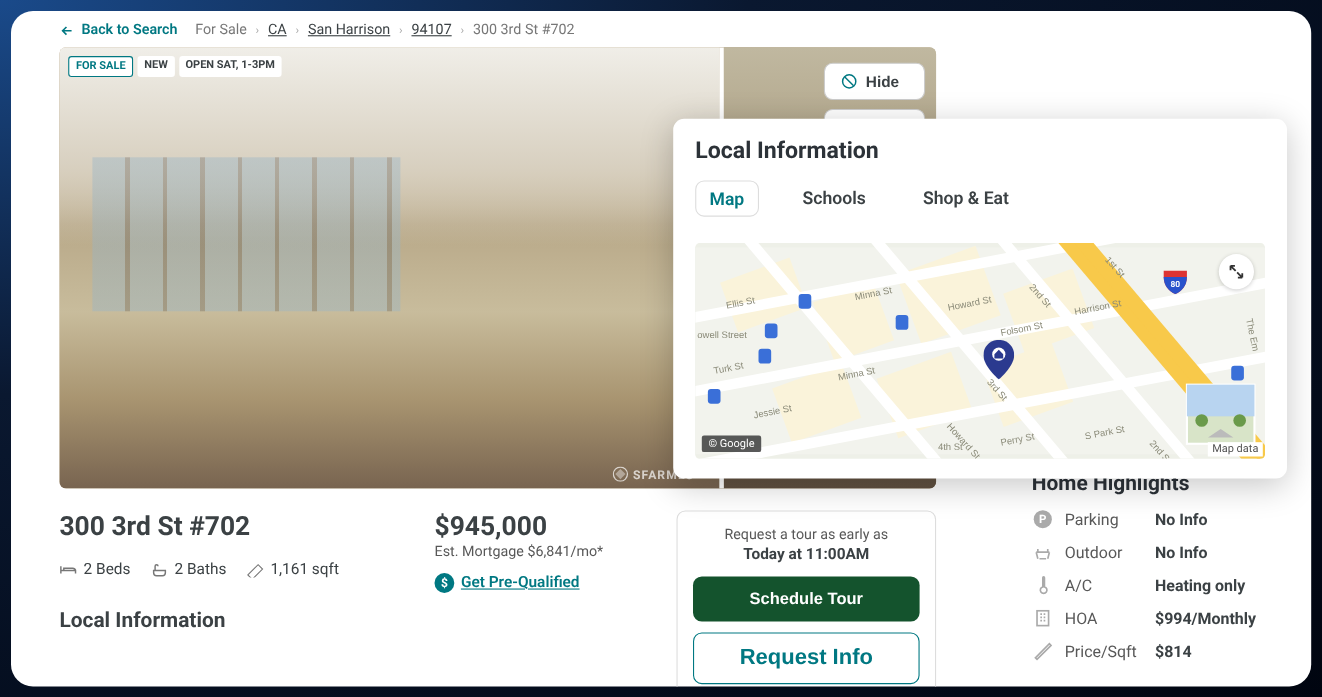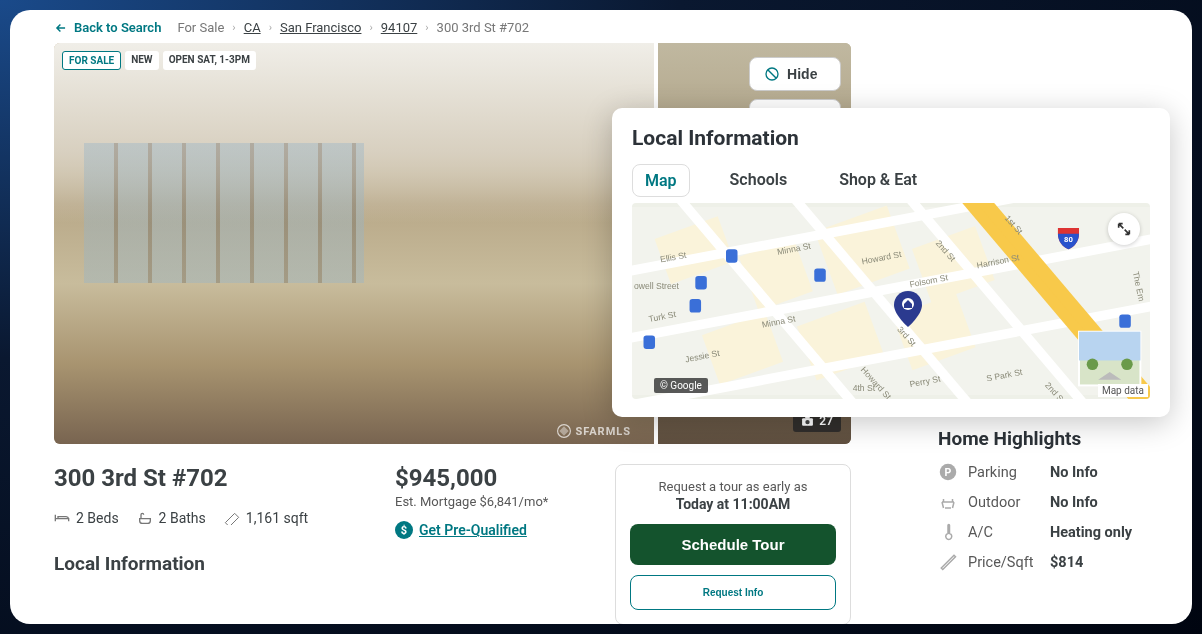--- a/index.html
+++ b/index.html
@@ -235,21 +235,21 @@
   border: none;
   border-radius: 8px;
   padding: 12px;
   cursor: pointer;
   margin-bottom: 10px;
 }
 .btn-outline {
   width: 100%;
   background: #fff;
   color: #007882;
-  font-size: 10px;
+  font-size: 20px;
   font-weight: 700;
   border: 1.5px solid #007882;
   border-radius: 8px;
   padding: 11px;
   cursor: pointer;
 }
 .section-title {
   font-size: 19px;
   font-weight: 700;
   color: #3b4144;
@@ -272,21 +272,21 @@
   font-weight: 700;
   color: #2c3238;
   margin-bottom: 14px;
 }
 .tabs {
   display: flex;
   gap: 28px;
   font-size: 16px;
   font-weight: 600;
   color: #3b4144;
-  margin-bottom: 6px;
+  margin-bottom: 24px;
 }
 .tab { cursor: pointer; padding: 6px 12px; }
 .tab.active {
   color: #007882;
   border: 1px solid #ddd;
   border-radius: 8px;
 }
 .map-box {
   position: relative;
   width: 100%;
@@ -308,21 +308,21 @@
   justify-content: center;
   cursor: pointer;
 }
 .map-pin {
   position: absolute;
   left: 262px; top: 88px;
   width: 28px; height: 36px;
 }
 .google-badge {
   position: absolute;
-  bottom: 6px; left: 22px;
+  bottom: 6px; left: 6px;
   background: rgba(60,60,60,0.85);
   color: #fff;
   font-size: 10px;
   padding: 2px 6px;
   border-radius: 2px;
 }
 .mapdata-badge {
   position: absolute;
   bottom: 2px; right: 2px;
   background: #fff;
@@ -368,21 +368,21 @@
       <svg width="14" height="14" viewBox="0 0 24 24" fill="none" stroke="#007882" stroke-width="2.5">
           <path d="M19 12H5M11 6l-6 6 6 6"></path>
         </svg>
       <span>Back to Search</span>
     </span>
     <div class="breadcrumb">
       <span class="nolink">For Sale</span>
       <span class="chev">›</span>
       <a>CA</a>
       <span class="chev">›</span>
-      <a>San Francisco</a>
+      <a>San Harrison</a>
       <span class="chev">›</span>
       <a>94107</a>
       <span class="chev">›</span>
       <span class="nolink">300 3rd St #702</span>
     </div>
   </div>
 
   <div class="content-wrap">
     <div class="hero">
       <div class="hero-main"></div>
@@ -601,20 +601,30 @@
             <path d="M12 3v11a4 4 0 1 0 2 0V3a1 1 0 0 0-2 0z"></path>
             <circleседьcircle cx="12" cy="18" r="2" fill="#aaa"></circleседьcircle>
           </svg>
         </span>
       <span class="hl-label">A/C</span>
       <span class="hl-value">Heating only</span>
     </div>
     <div class="hl-row">
       <span class="hl-icon">
           <svg width="18" height="18" viewBox="0 0 24 24" fill="none" stroke="#aaa" stroke-width="2">
+            <rect x="5" y="3" width="14" height="18"></rect>
+            <path d="M9 7h2M13 7h2M9 11h2M13 11h2M9 15h2M13 15h2"></path>
+          </svg>
+        </span>
+      <span class="hl-label">HOA</span>
+      <span class="hl-value">$994/Monthly</span>
+    </div>
+    <div class="hl-row">
+      <span class="hl-icon">
+          <svg width="18" height="18" viewBox="0 0 24 24" fill="none" stroke="#aaa" stroke-width="2">
             <path d="M3 20L20 3l2 2L5 22z"></path>
           </svg>
         </span>
       <span class="hl-label">Price/Sqft</span>
       <span class="hl-value">$814</span>
     </div>
   </div>
 
 </div>
 

